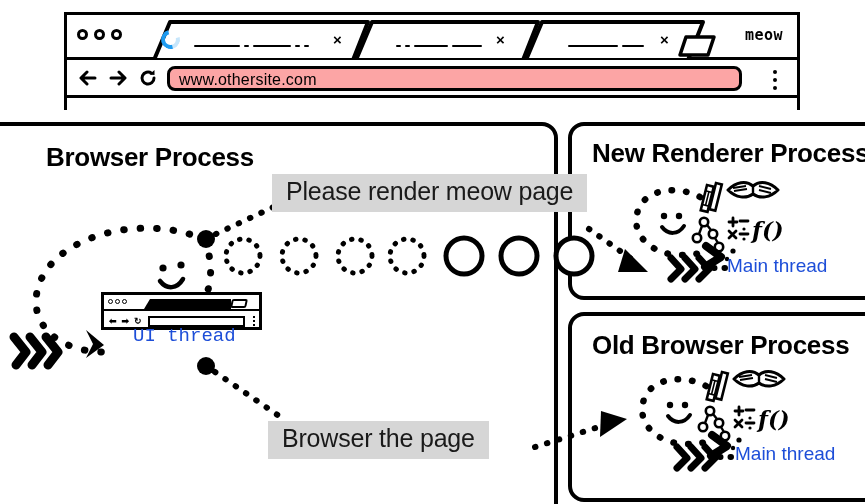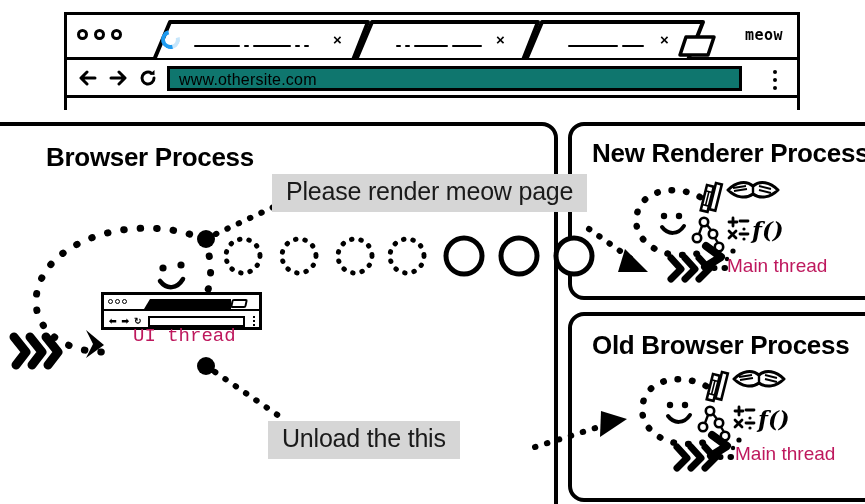--- a/index.html
+++ b/index.html
@@ -114,23 +114,23 @@
     display: flex;
     align-items: center;
     gap: 12px;
   }
   #urlbar {
     position: absolute;
     left: 100px; top: 6px;
     right: 55px;
     height: 25px;
     border: 3px solid #000;
-    border-radius: 0;
-    box-sizing: border-box;
-    background: #0f766e;
+    border-radius: 8px;
+    box-sizing: border-box;
+    background: #fca5a5;
   }
   #url-text {
     position: absolute;
     left: 9px; top: 2px;
     font-size: 16px;
     color: #000;
     font-family: "Liberation Sans", sans-serif;
     letter-spacing: 0.2px;
   }
   #kebab {
@@ -202,21 +202,21 @@
     left: 0; top: 0;
     width: 865px; height: 504px;
     pointer-events: none;
   }
 
   
   .thread-label {
     position: absolute;
     font-size: 19px;
     font-weight: 500;
-    color: #be185d;
+    color: #1d4ed8;
     white-space: nowrap;
   }
   #ui-thread-label { left: 133px; top: 325px; font-family: Liberation Mono, monospace; }
   #new-main-label { left: 727px; top: 255px; }
   #old-main-label { left: 735px; top: 443px; }
 
   
   #ui-thread-icon {
     position: absolute;
     left: 101px; top: 292px;
@@ -535,15 +535,15 @@
         <i></i>
         <i></i>
     </div>
   </div>
 
   <div class="thread-label" id="ui-thread-label">UI thread</div>
   <div class="thread-label" id="new-main-label">Main thread</div>
   <div class="thread-label" id="old-main-label">Main thread</div>
 
   <div class="msg" id="msg-render">Please render meow page</div>
-  <div class="msg" id="msg-unload">Unload the this</div>
+  <div class="msg" id="msg-unload">Browser the page</div>
 
 </div>
 
 </body></html>

